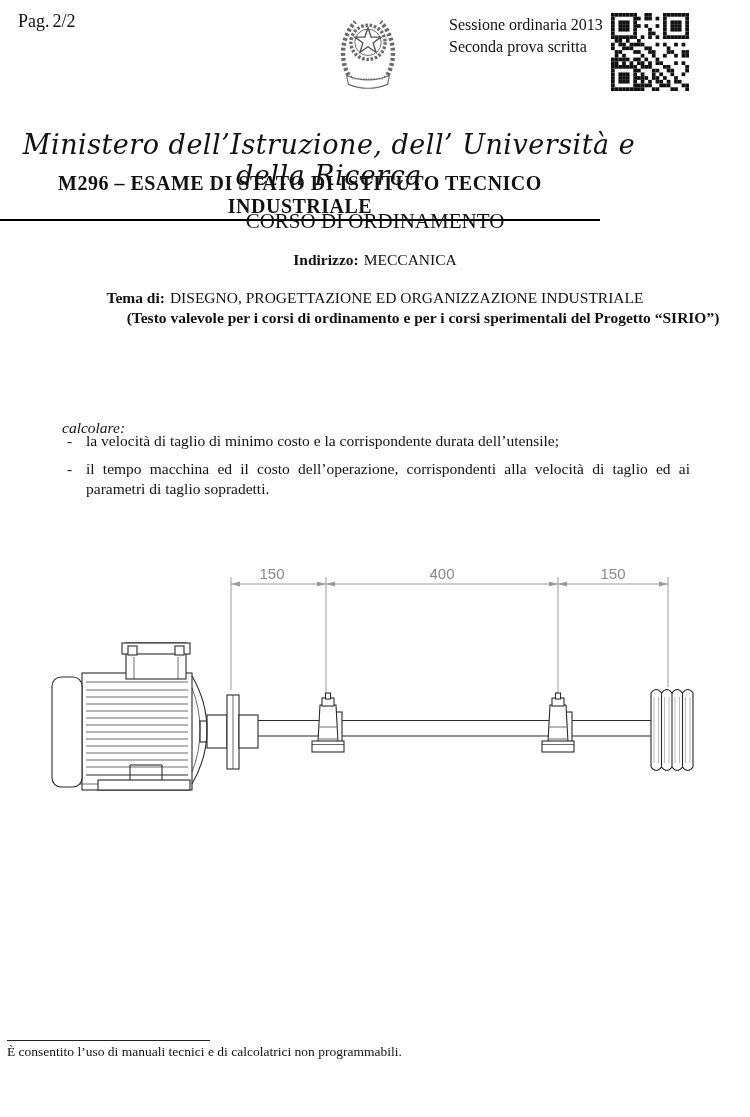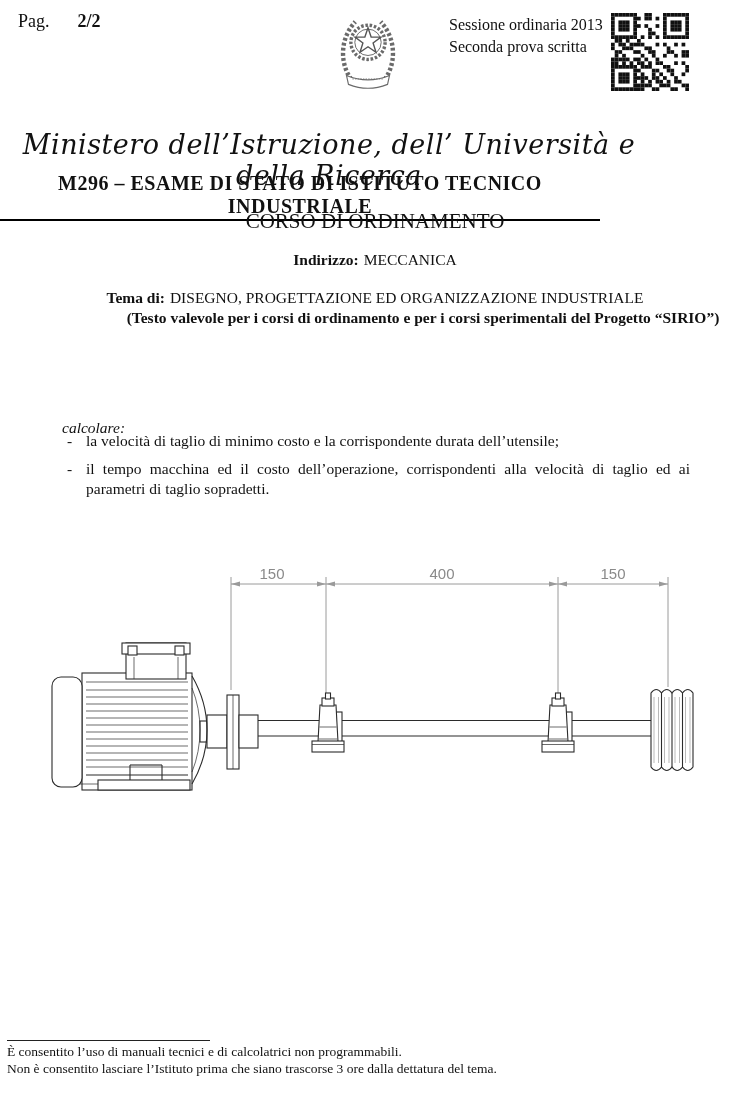--- a/index.html
+++ b/index.html
@@ -3,21 +3,21 @@
 <meta charset="utf-8">
 <style>
   html,body{margin:0;padding:0;background:#777;}
   .page{
     position:relative;width:750px;height:1117px;margin:0 auto;background:#ffffff;
     font-family:"Liberation Serif", serif;color:#111;overflow:hidden;
   }
   .abs{position:absolute;}
   
   .pag{left:18px;top:11px;font-size:18px;}
-  .pag .num{margin-left:28px;font-weight:bold;}
+  .pag .num{margin-left:3px;}
   .emblem{left:336px;top:13px;width:64px;height:86px;}
   .session{left:449px;top:14px;font-size:16px;line-height:22px;}
   .qr{left:611px;top:13px;width:78px;height:78px;}
   
   .ministry{left:0;top:129px;width:658px;text-align:center;font-size:27px;
     font-family:"DejaVu Serif", serif;font-style:italic;letter-spacing:.5px;}
   .examtitle-wrap{left:0;top:172px;width:600px;text-align:center;}
   .examtitle{display:inline-block;font-size:20px;font-weight:bold;letter-spacing:.5px;
     border-bottom:2px solid #000;padding-bottom:1px;}
   .corso{left:0;top:209px;width:750px;text-align:center;font-size:21px;}
@@ -443,16 +443,15 @@
         <line x1="162" y1="215" x2="162" y2="230"></line>
         <rect class="f" x="98" y="230" width="92" height="10"></rect>
         <line class="thin" x1="80" y1="234" x2="98" y2="234"></line>
       </g>
     </g>
   </svg>
 
   <div class="abs footsep"></div>
   <div class="abs footer">
     <div>È consentito l’uso di manuali tecnici e di calcolatrici non programmabili.</div>
-    <div>Non è consentito lasciare l’Istituto prima che siano trascorse 3 ore dalla dettatura del tema.</div>
   </div>
 
 </div>
 
 </body></html>

